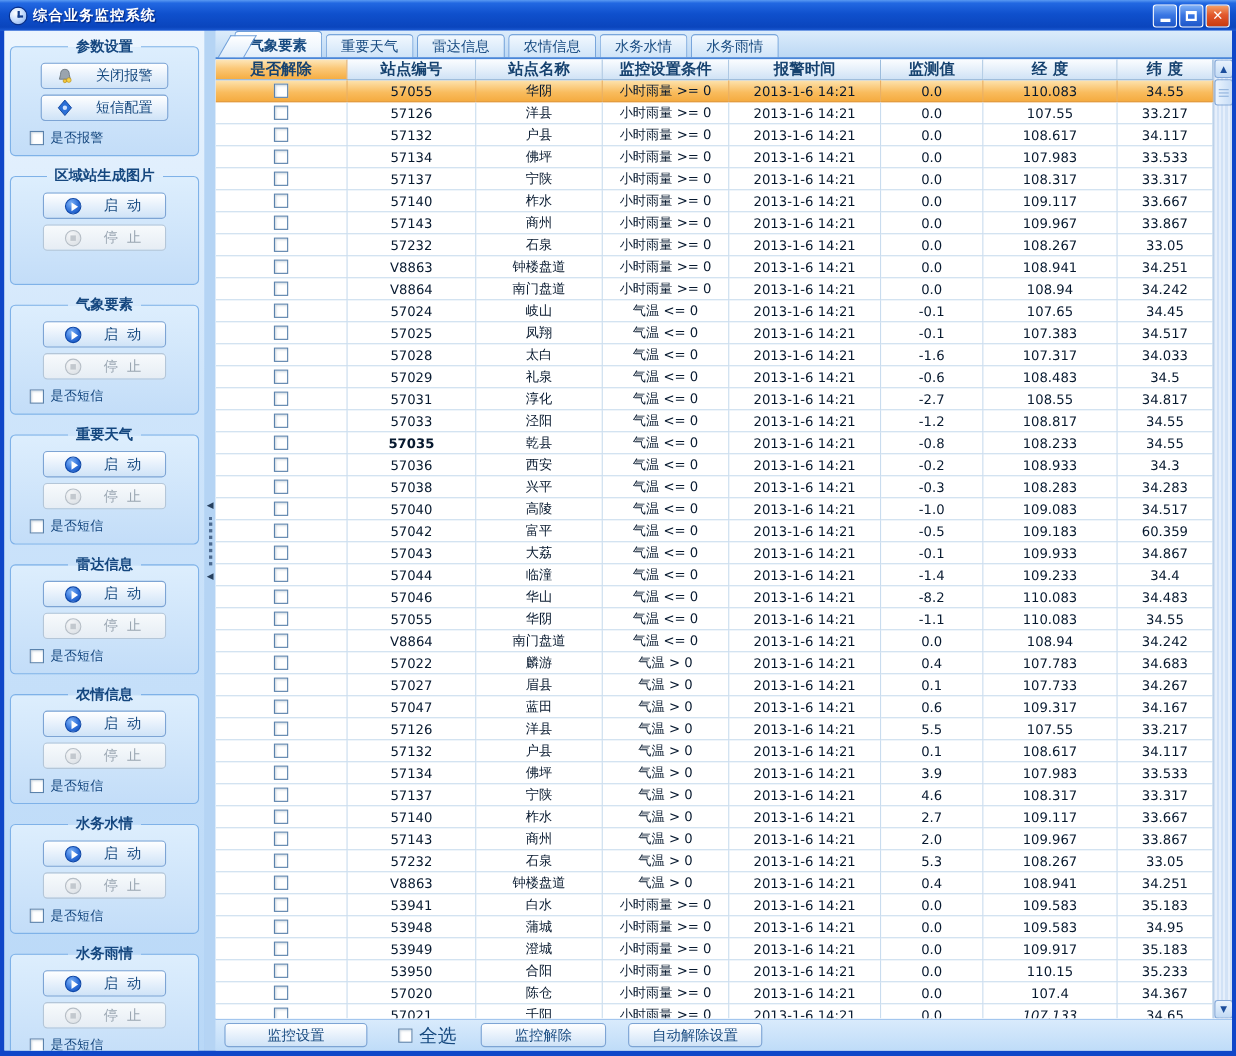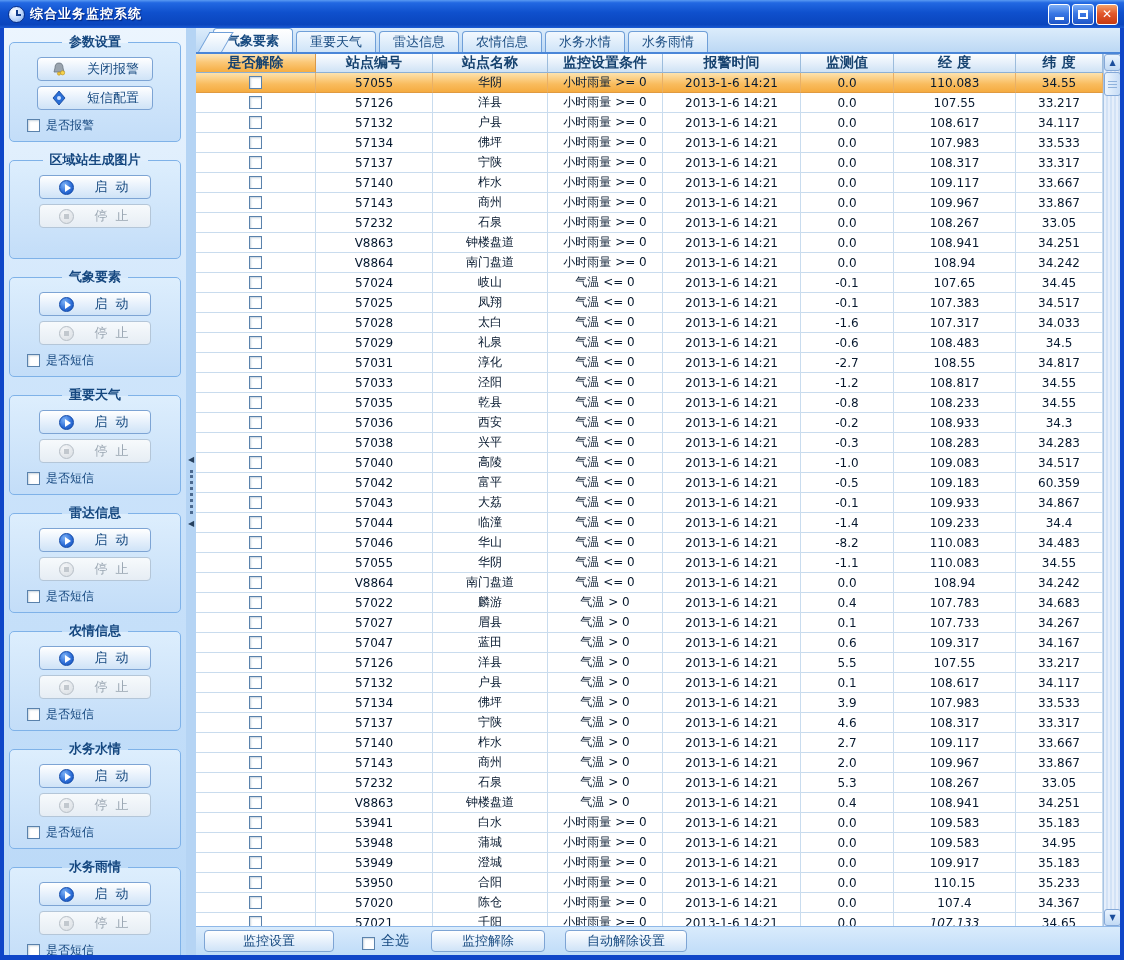--- a/index.html
+++ b/index.html
@@ -115,21 +115,21 @@
     box-shadow:0 3px 0 #8fb2dc, 0 -3px 0 #8fb2dc; }
 
   
   .footer { height:29px; flex:none; display:flex; align-items:center;
     background:linear-gradient(180deg,#d9ebfc 0%,#bfdcf8 100%);
     border-top:1px solid #8fb8e8; padding-left:6px; }
   .footer .xpbtn { margin:0; height:22px; letter-spacing:0; }
   .footer .b1 { width:130px; margin-left:2px; }
   .footer .b2 { width:114px; margin-left:22px; }
   .footer .b3 { width:122px; margin-left:20px; }
-  .footer .chk { margin:0 0 0 28px; font-size:14px; color:#174a80;align-items:flex-end; }
+  .footer .chk { margin:0 0 0 28px; font-size:17px; color:#174a80; }
 </style>
 </head>
 <body>
 
 <div class="app">
 
   <div class="titlebar">
     <span class="app-icon"></span>
     <span class="title">综合业务监控系统</span>
     <span class="winbtns">
@@ -493,21 +493,21 @@
               <div class="td" style="width: 115px;">气温 &lt;= 0</div>
               <div class="td" style="width: 138px;">2013-1-6 14:21</div>
               <div class="td" style="width: 93px;">-1.2</div>
               <div class="td" style="width: 122px;">108.817</div>
               <div class="td" style="width: 87px;">34.55</div>
             </div>
             <div class="tr">
               <div class="td" style="width: 120px;">
                 <span class="cbox"></span>
               </div>
-              <div class="td" style="width: 117px;">57035</div>
+              <div class="td" style="width: 117px; font-weight: bold;">57035</div>
               <div class="td" style="width: 115px;">乾县</div>
               <div class="td" style="width: 115px;">气温 &lt;= 0</div>
               <div class="td" style="width: 138px;">2013-1-6 14:21</div>
               <div class="td" style="width: 93px;">-0.8</div>
               <div class="td" style="width: 122px;">108.233</div>
               <div class="td" style="width: 87px;">34.55</div>
             </div>
             <div class="tr">
               <div class="td" style="width: 120px;">
                 <span class="cbox"></span>

